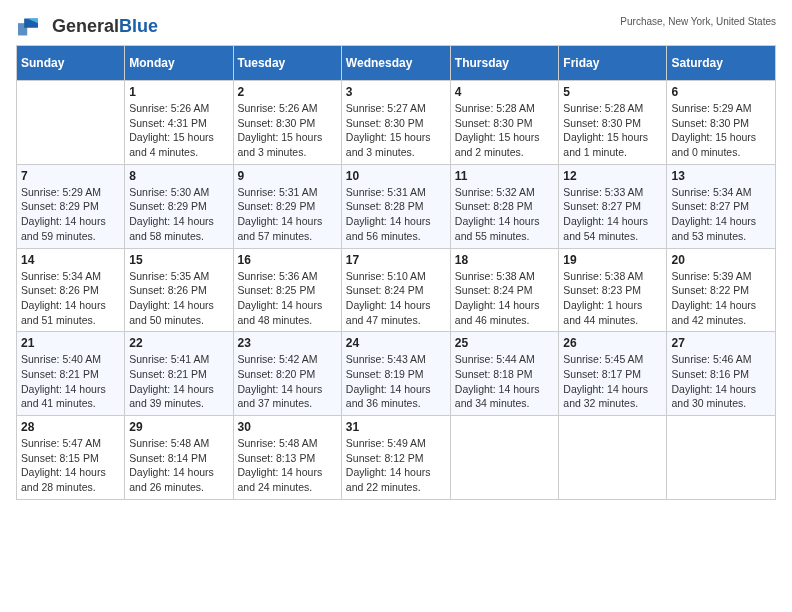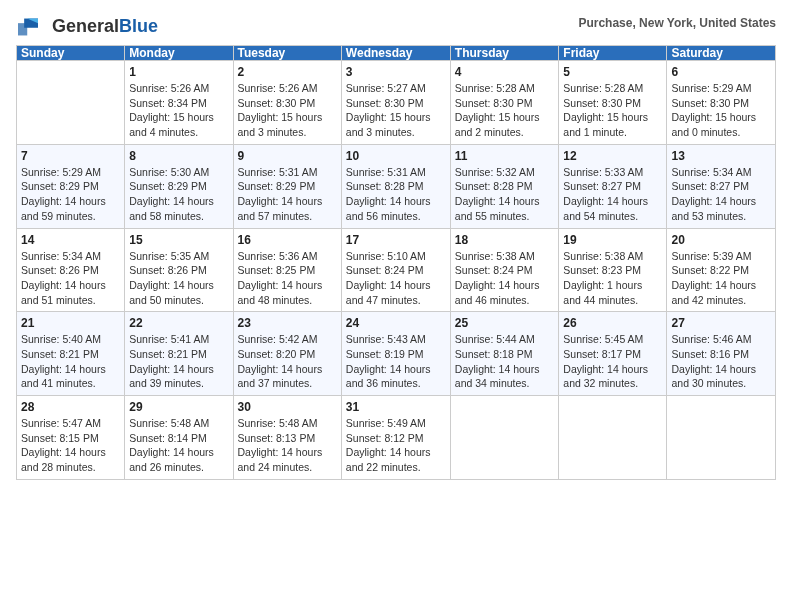--- a/index.html
+++ b/index.html
@@ -27,33 +27,32 @@
     }
     .title-area {
       text-align: right;
     }
     .month-title {
       font-size: 36px;
       font-weight: bold;
       color: #333;
     }
     .location-title {
-      font-size: 12px;
+      font-size: 10px;
       color: #555;
-      font-weight: bold;
     }
     .calendar-table {
       width: 100%;
       border-collapse: collapse;
       font-size: 11px;
     }
     .calendar-table thead tr th {
       background-color: #2a6ebb;
       color: #fff;
-      padding: 0 4px;
+      padding: 10px 4px;
       text-align: left;
       font-size: 12px;
       font-weight: bold;
       border: 1px solid #ccc;
     }
     .calendar-table tbody tr td {
       border: 1px solid #ccc;
       padding: 4px;
       vertical-align: top;
       width: 110px;
@@ -110,21 +109,21 @@
       <th>Saturday</th>
     </tr>
   </thead>
   <tbody id="calendar-body">
   <tr>
         <td class="empty-cell"></td>
         <td>
         <span class="day-number">1</span>
         <div class="day-info">
           <span>Sunrise: 5:26 AM</span><br>
-          <span>Sunset: 8:34 PM</span><br>
+          <span>Sunset: 4:31 PM</span><br>
           <span>Daylight: 15 hours and 4 minutes.</span>
         </div>
       </td>
         <td>
         <span class="day-number">2</span>
         <div class="day-info">
           <span>Sunrise: 5:26 AM</span><br>
           <span>Sunset: 8:30 PM</span><br>
           <span>Daylight: 15 hours and 3 minutes.</span>
         </div>

